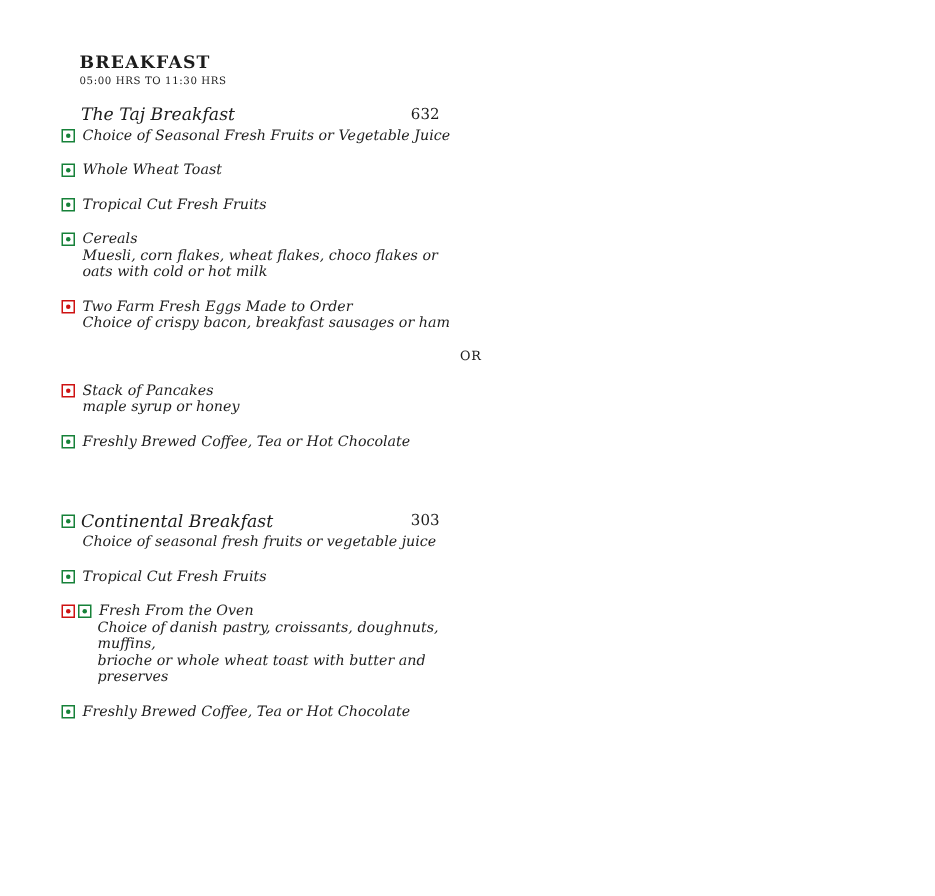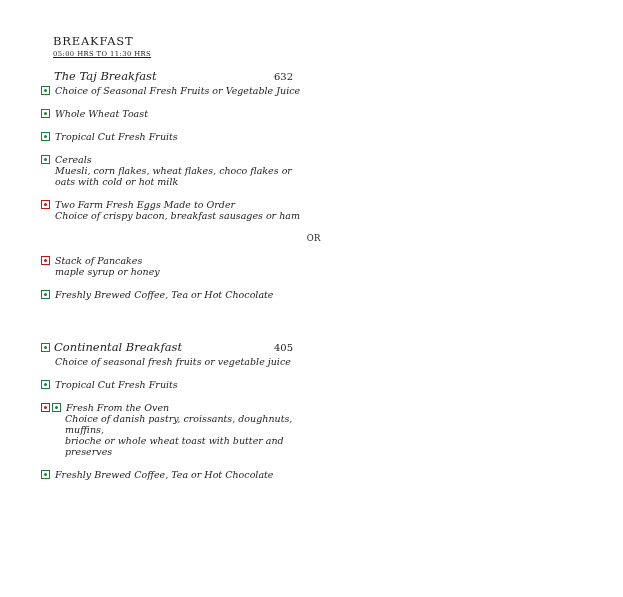--- a/index.html
+++ b/index.html
@@ -22,29 +22,28 @@
     position: absolute;
     left: 41px;
     top: 35px;
     width: 280px;
   }
   .title {
     margin-left: 12px;
     font-size: 11.5px;
     letter-spacing: 0.8px;
     line-height: 12px;
-    font-weight: normal;
+    font-weight: bold;
   }
   .hours {
     margin-left: 12px;
     margin-top: 3px;
     font-size: 6.8px;
     letter-spacing: 0.4px;
     line-height: 8px;
-    text-decoration: underline;
   }
   .section-head {
     position: relative;
     width: 252px;
     margin-top: 11px;
     margin-bottom: 2px;
     font-style: italic;
     font-size: 11.5px;
     line-height: 14px;
     display: flex;
@@ -214,21 +213,21 @@
 
     <div>
       <div class="head-block">
         <div class="section-head">
           <span class="marks">
               <span class="mark veg">
                 <span class="dot"></span>
               </span>
             </span>
           <span class="heading">Continental Breakfast</span>
-          <span class="price">405</span>
+          <span class="price">303</span>
         </div>
         <div class="sub-line">Choice of seasonal fresh fruits or vegetable juice</div>
       </div>
 
       <div class="item">
         <div class="row">
           <span class="marks">
               <span class="mark veg">
                 <span class="dot"></span>
               </span>

